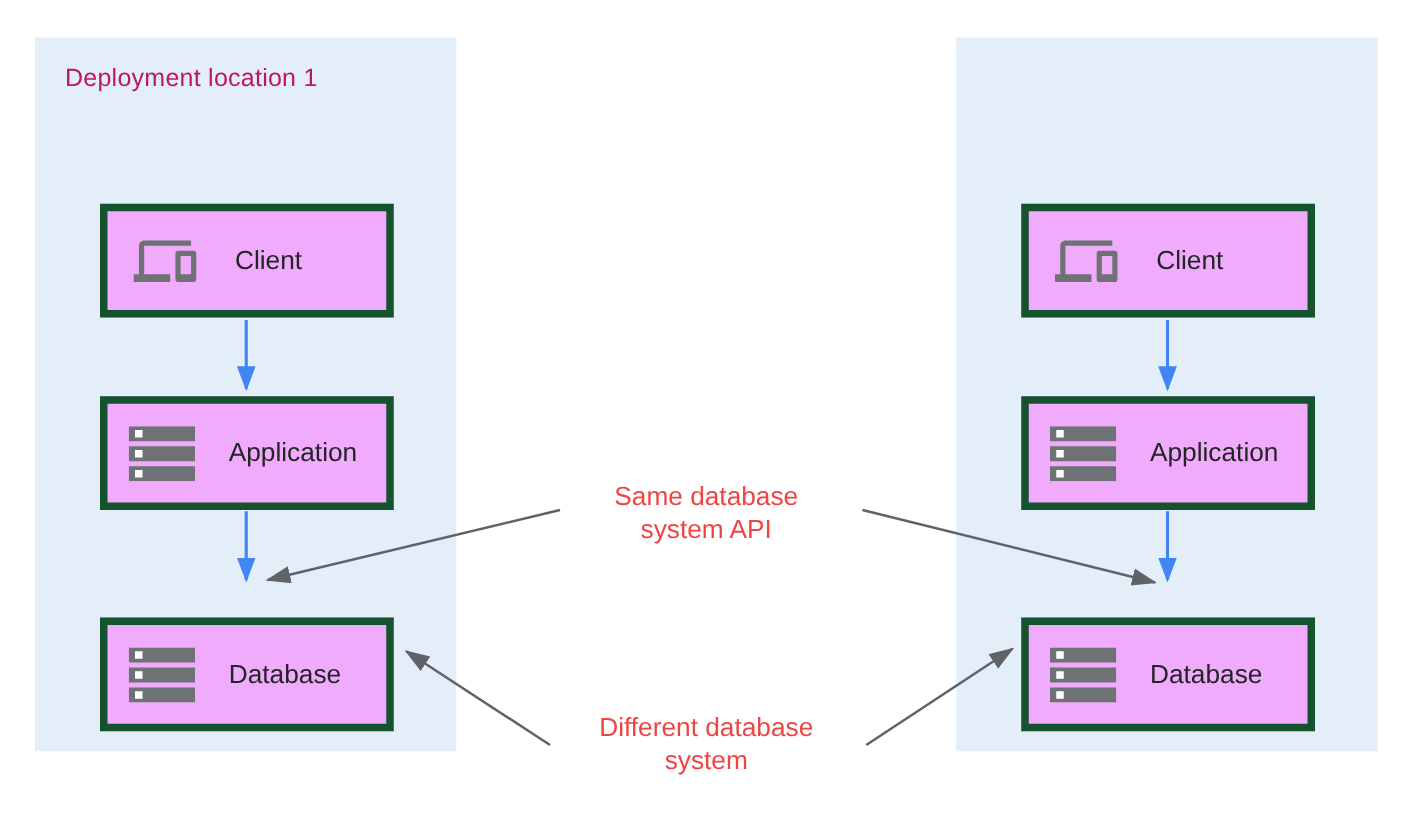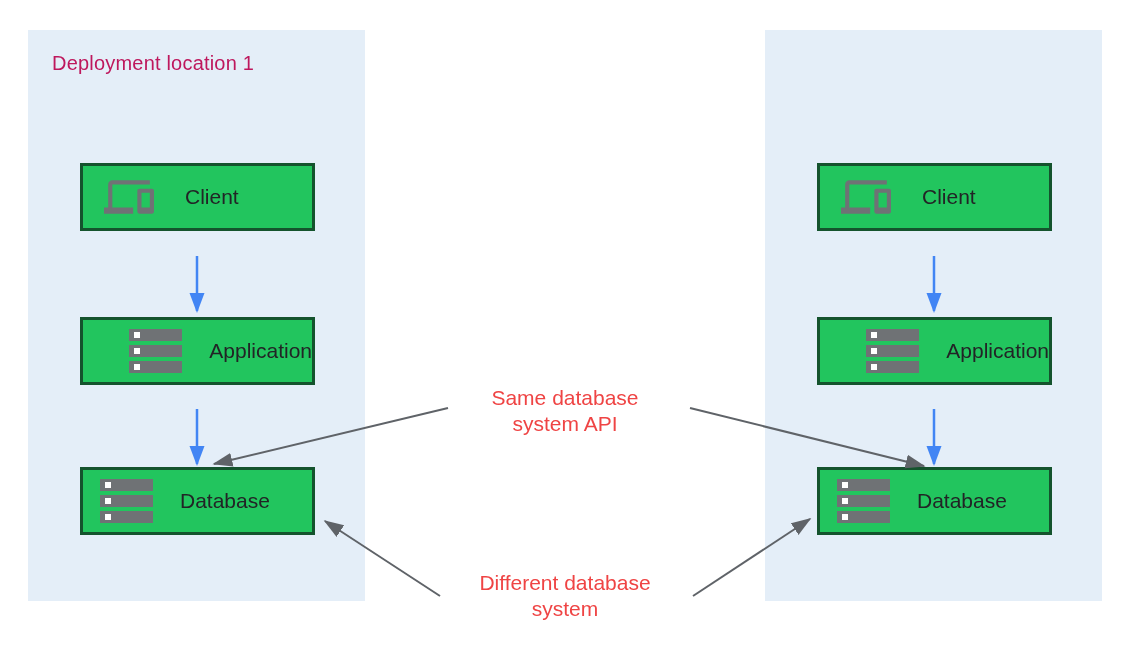--- a/index.html
+++ b/index.html
@@ -26,31 +26,31 @@
     top: 22px;
     font-size: 20px;
     color: #be185d;
     letter-spacing: 0.2px;
     white-space: nowrap;
   }
   .node {
     position: absolute;
     left: 52px;
     width: 235px;
-    height: 68px;
+    height: 91px;
     box-sizing: border-box;
-    background: #22c55e;
-    border: 3px solid #14532d;
+    background: #f0abfc;
+    border: 6px solid #14532d;
     display: flex;
     align-items: center;
     padding-left: 17px;
   }
   .node-top-0 { top: 133px; }
-  .node-top-1 { top: 287px; justify-content: flex-end; }
-  .node-top-2 { top: 437px; }
+  .node-top-1 { top: 287px; }
+  .node-top-2 { top: 464px; }
   .node-icon { flex-shrink: 0; margin-right: 27px; display: block; }
   .node-label {
     font-size: 21px;
     color: #222426;
     white-space: nowrap;
   }
   .annotation {
     position: absolute;
     left: 435px;
     width: 260px;

